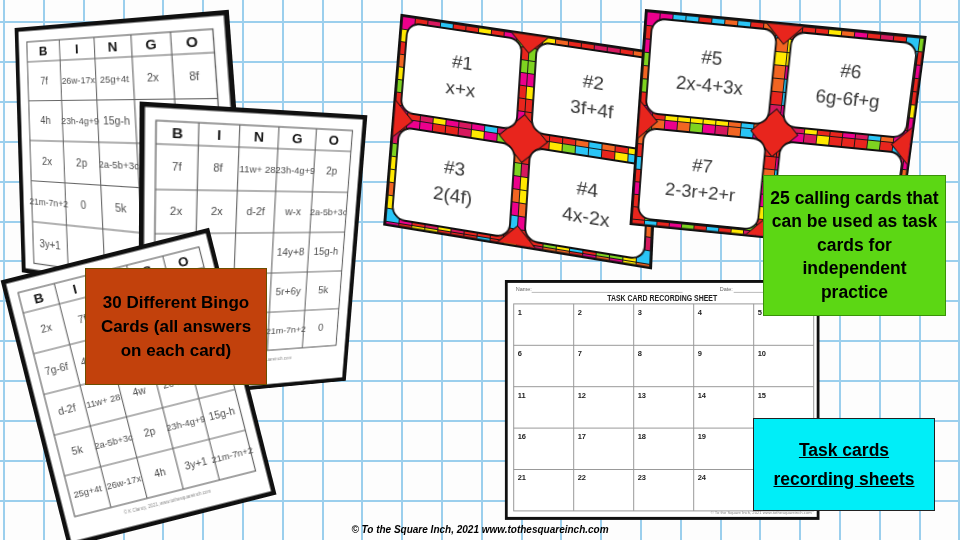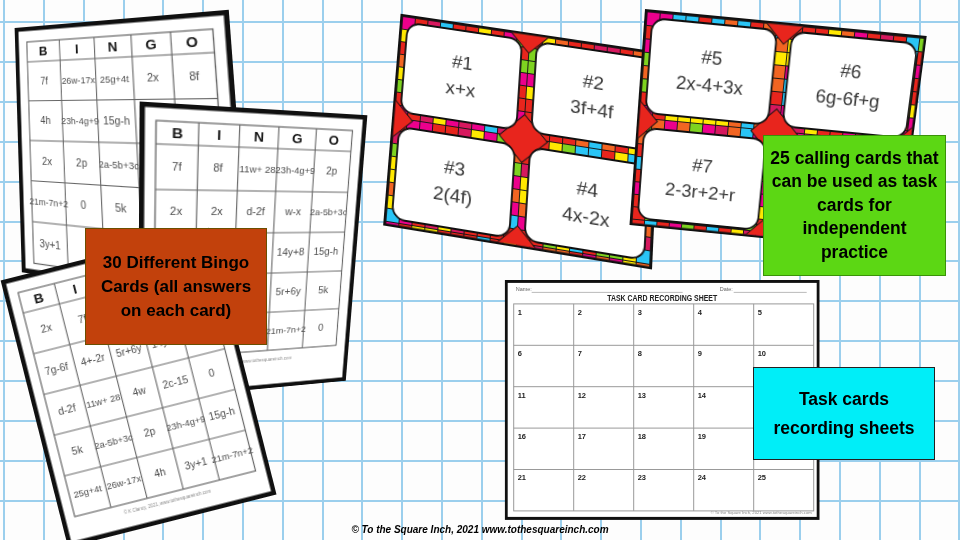--- a/index.html
+++ b/index.html
@@ -1,16 +1,16 @@
 <!DOCTYPE html>
 <html><head><meta charset="utf-8"><style>
 html,body{margin:0;padding:0;}
 #stage{position:relative;width:960px;height:540px;overflow:hidden;background:#fdfdfd;font-family:"Liberation Sans",sans-serif;}
 .el{position:absolute;left:0;top:0;transform-origin:0 0;}
-.box{position:absolute;display:flex;align-items:center;justify-content:center;text-align:center;font-weight:bold;color:#000;}
+.box{position:absolute;display:flex;align-items:center;justify-content:center;text-align:center;font-weight:bold;color:#000;margin-top:40px;}
 </style></head><body>
 <div id="stage">
 
 <div style="position:absolute;inset:0;background:
 repeating-linear-gradient(to right,transparent 0,transparent 3.2px,#9bcfed 3.2px,#9bcfed 5.2px,transparent 5.2px,transparent 39.8px),
 repeating-linear-gradient(to bottom,transparent 0,transparent 21px,#9bcfed 21px,#9bcfed 23px,transparent 23px,transparent 39.9px);"></div>
 
 <div class="el" style="transform:matrix3d(0.811815,-0.091718,0.000000,-0.000805,0.024556,0.923863,0.000000,-0.000197,0.000000,0.000000,1.000000,0.000000,14.628537,27.885042,0.000000,1.000000)"><svg width="215" height="250" viewBox="0 0 215 250">
         <rect width="215" height="250" fill="#101010"></rect>
         <rect x="4.5" y="4.5" width="206" height="241" fill="#fff"></rect>
@@ -979,15 +979,15 @@
         <text x="193.0" y="200.6" font-family="Liberation Sans, sans-serif" font-size="7.5" font-weight="bold" fill="#222">24</text>
         <text x="253.0" y="200.6" font-family="Liberation Sans, sans-serif" font-size="7.5" font-weight="bold" fill="#222">25</text>
         <text x="307" y="234.5" font-family="Liberation Sans, sans-serif" font-size="4.2" fill="#888" text-anchor="end">© To the Square Inch, 2021  www.tothesquareinch.com</text>
       </svg></div>
 
 <div class="box" style="left:85px;top:228px;width:180px;height:115px;background:#c2410c;border:1px solid #6b4e00;font-size:17px;line-height:24px;">30 Different Bingo<br>Cards (all answers<br>on each card)</div>
 
 <div class="box" style="left:763px;top:135px;width:181px;height:139px;background:#5cd714;border:1px solid #3a9208;font-size:17.5px;line-height:23.5px;">25 calling cards that<br>can be used as task<br>cards for<br>independent<br>practice</div>
 
 
-<div class="box" style="left:753px;top:367px;width:180px;height:91px;background:#00eef8;border:1px solid #222;font-size:17.5px;line-height:29px;">Task cards<br>recording sheets</div>
+<div class="box" style="left:753px;top:378px;width:180px;height:91px;background:#00eef8;border:1px solid #222;font-size:17.5px;line-height:29px;text-decoration:underline;">Task cards<br>recording sheets</div>
 
 <div style="position:absolute;left:0;top:524px;width:960px;text-align:center;font-size:10px;font-weight:bold;font-style:italic;color:#000;">© To the Square Inch, 2021 www.tothesquareinch.com</div>
 </div>
 </body></html>

